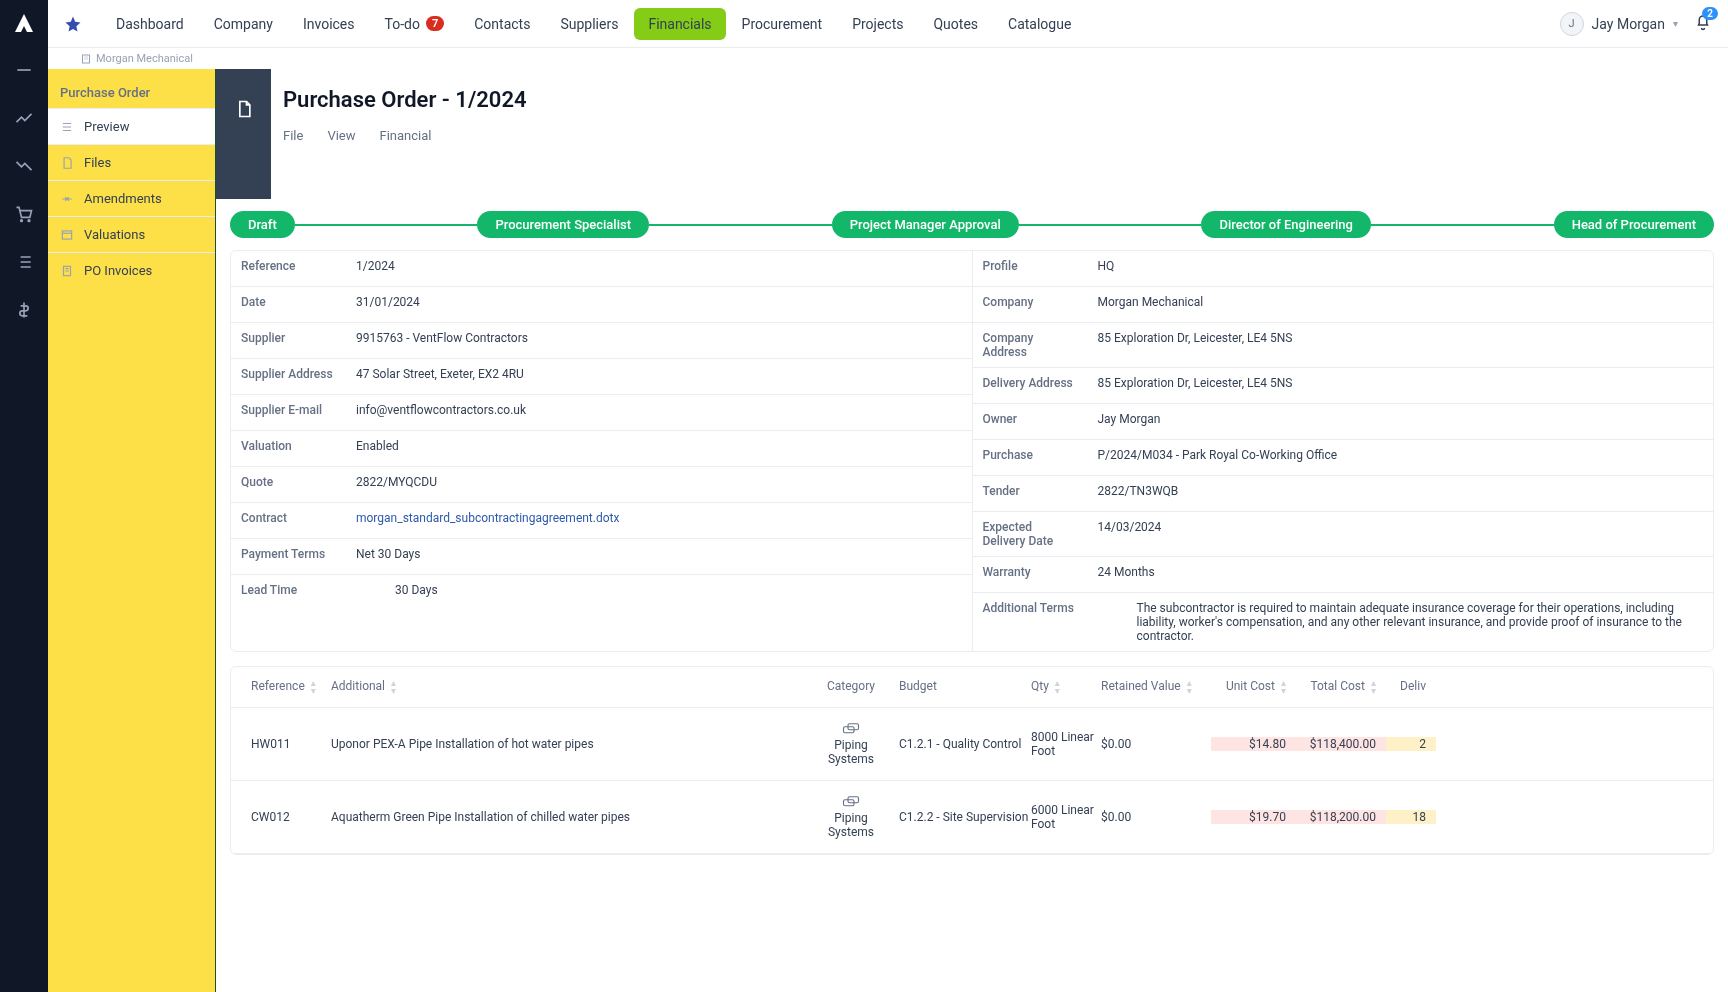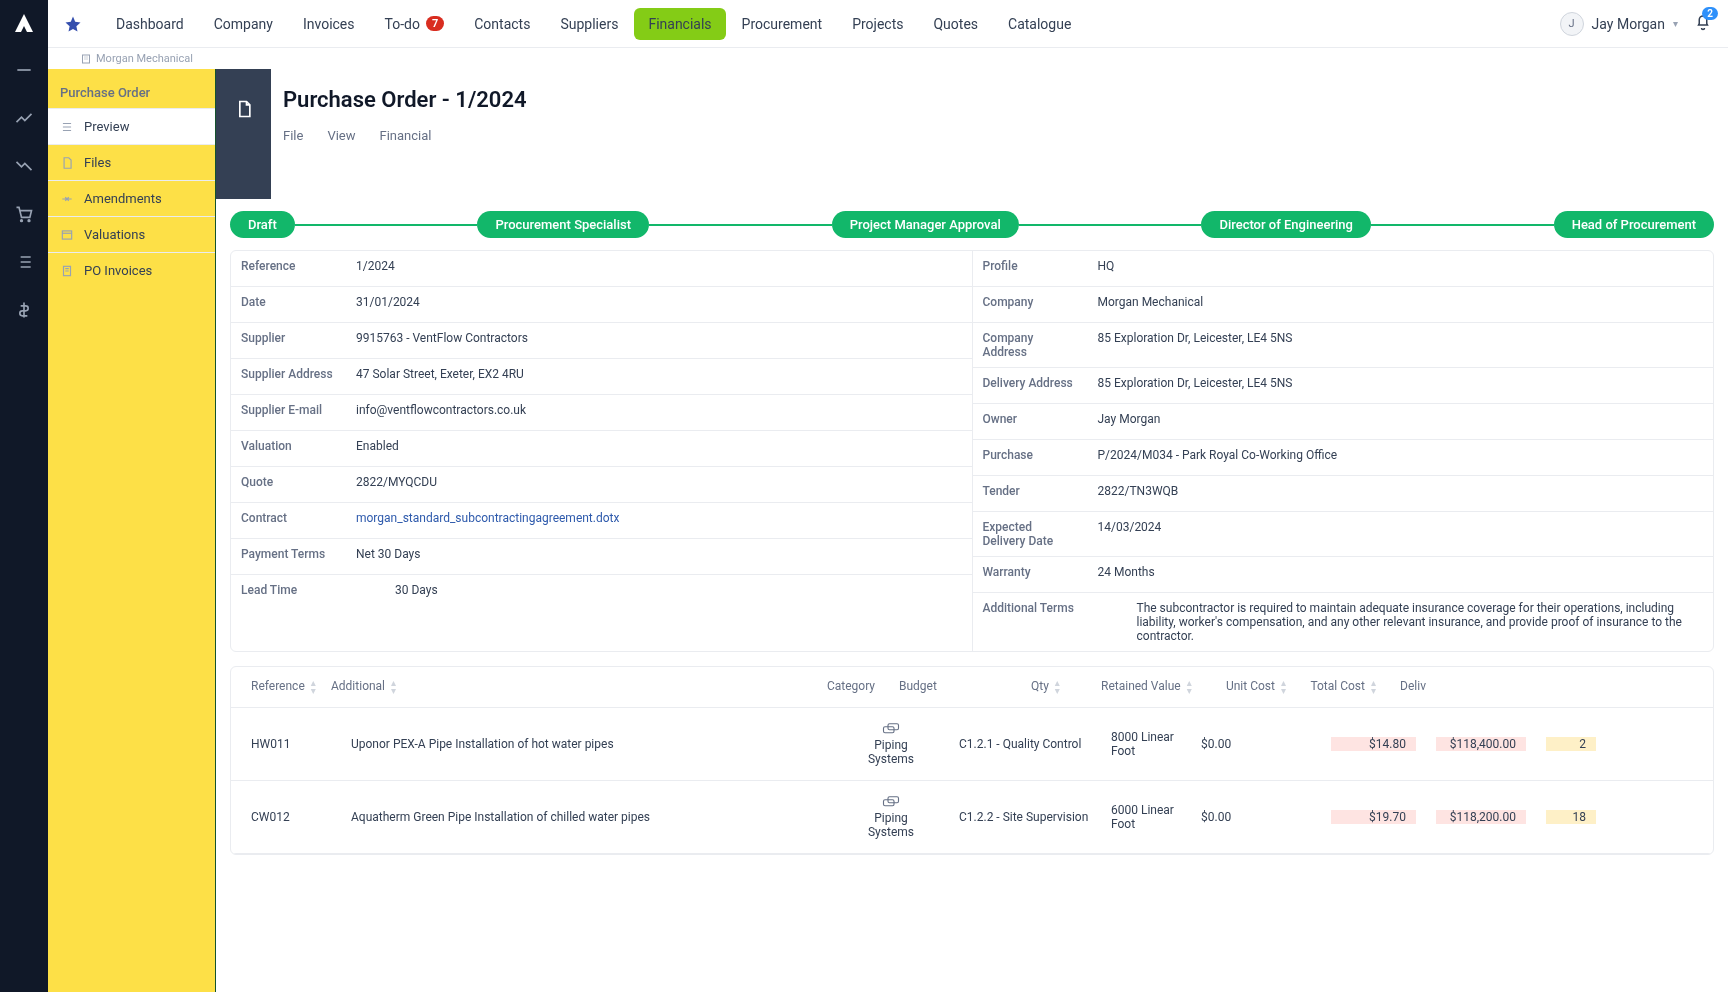--- a/index.html
+++ b/index.html
@@ -68,21 +68,21 @@
     
     .fields-2col { display:flex; margin: 0 14px; border:1px solid #EAECF0; border-radius:6px; overflow:hidden; }
     .fields-2col .col { flex:1; }
     .fields-2col .col:first-child { border-right:1px solid #EAECF0; }
     .fields-2col .field { border-right:none; }
     .fields-2col .field:last-child { border-bottom:none;gap:39px; }
     
     
     .tbl { margin: 14px; border: 1px solid #EAECF0; border-radius: 6px; overflow: hidden; }
     .tbl-head { display: flex; padding: 12px 0; border-bottom: 1px solid #EAECF0; font-size: 12px; color: #667085; }
-    .tbl-row { display: flex; padding: 14px 0; border-bottom: 1px solid #EAECF0; font-size: 12px; align-items: center; gap: 20px; }
+    .tbl-row { display: flex; padding: 14px 0; border-bottom: 1px solid #EAECF0; font-size: 12px; align-items: center; }
     .c-ref { width: 100px; padding-left: 20px; }
     .c-desc { width: 480px; }
     .c-cat { width: 80px; text-align: center; display:flex; flex-direction:column; align-items:center; gap:2px; }
     .c-budget { width: 140px; padding-left:8px; }
     .c-qty { width: 70px; }
     .c-ret { width: 110px; }
     .c-unit { width: 85px; text-align: right; padding-right: 10px; }
     .c-total { width: 90px; text-align: right; padding-right: 10px; }
     .c-deliv { width: 50px; text-align: right; padding-right: 10px; }
     .hl-red { background: #FEE4E2; }

